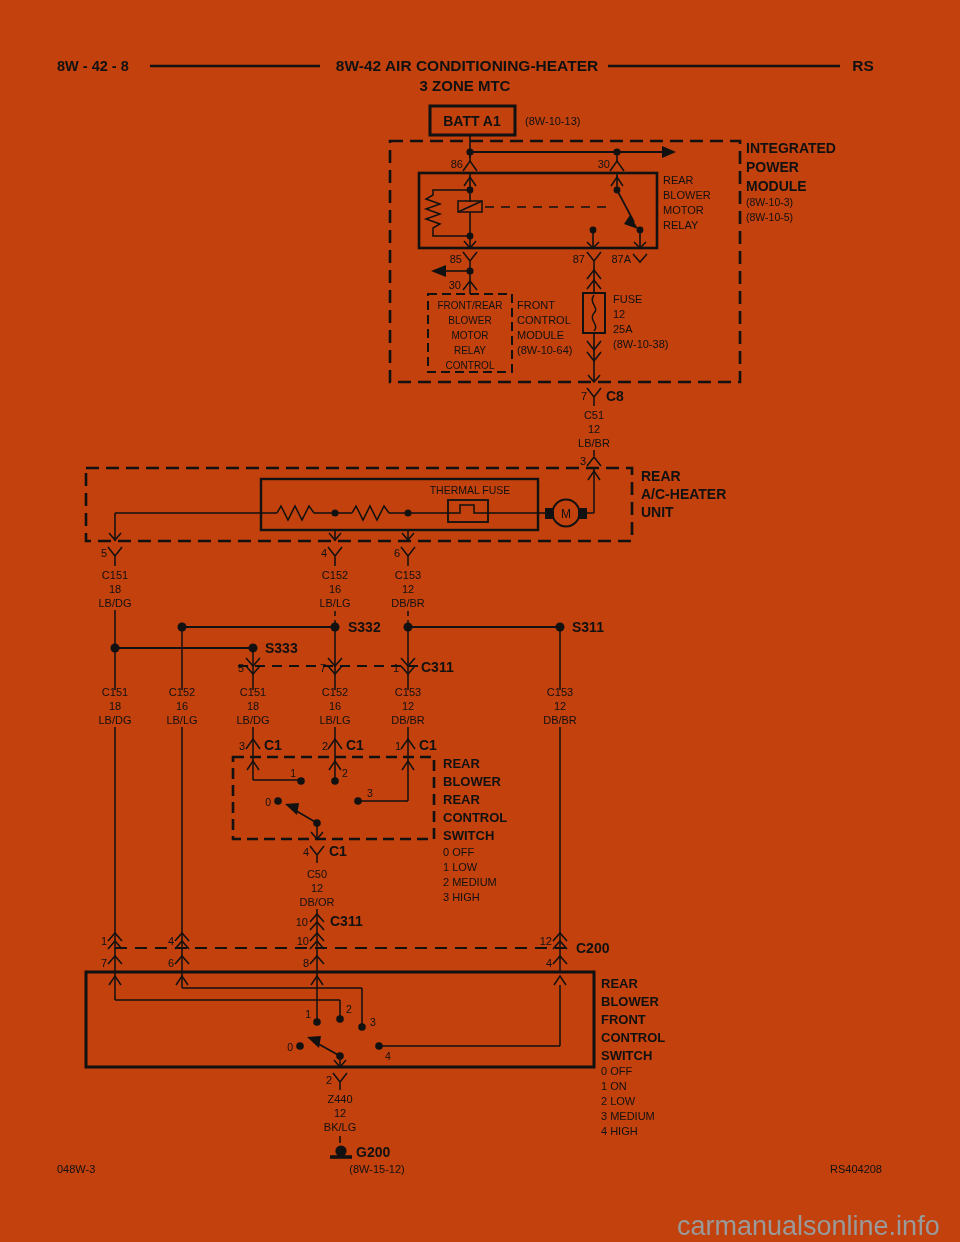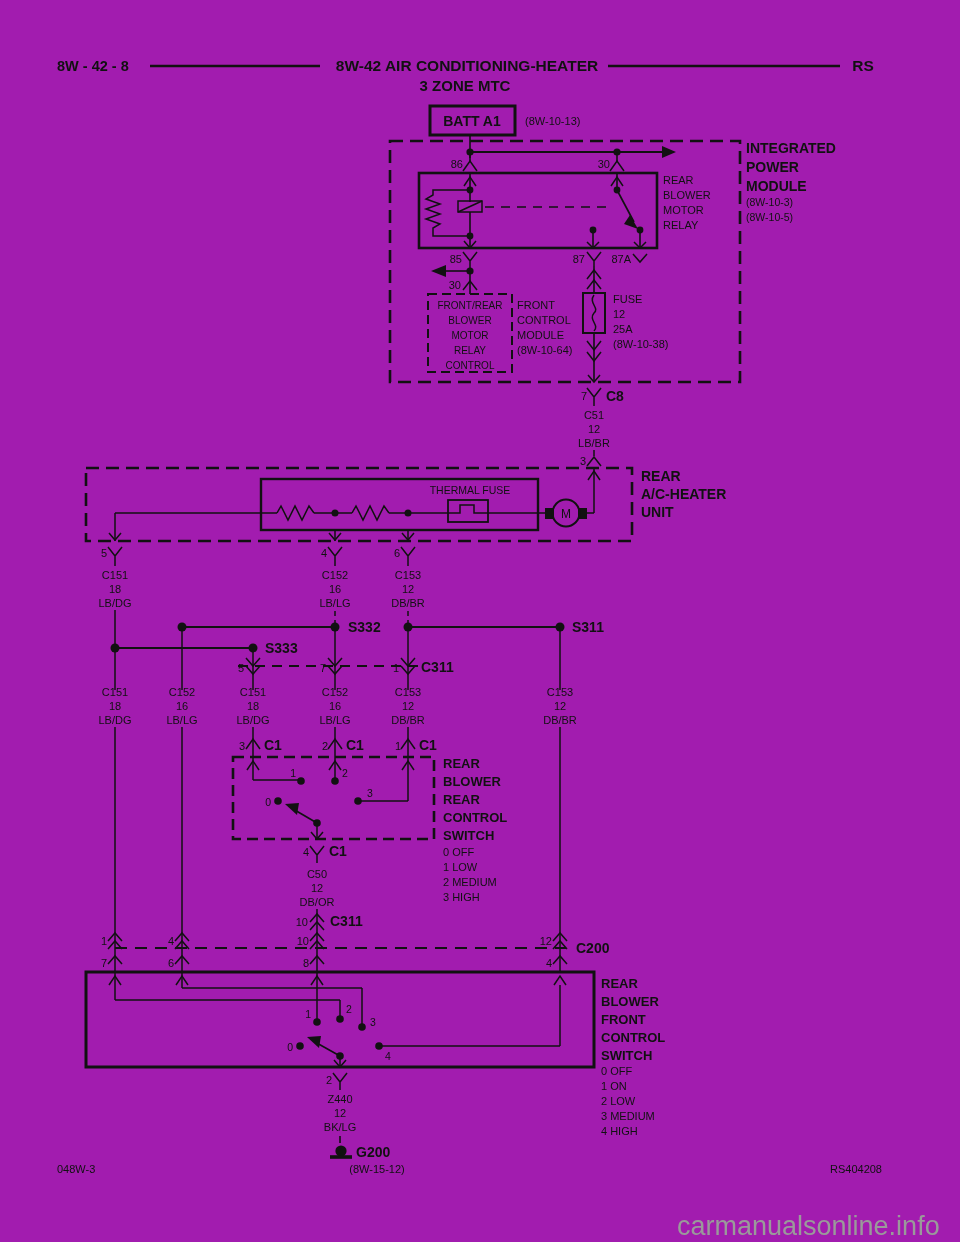--- a/index.html
+++ b/index.html
@@ -1,16 +1,16 @@
 <!DOCTYPE html>
 <html><head>
 <meta charset="utf-8">
 <style>
   html,body{margin:0;padding:0;background:#ffffff;}
-  .page{position:relative;width:960px;height:1242px;background:#a21caf;overflow:hidden;}
+  .page{position:relative;width:960px;height:1242px;background:#c2410c;overflow:hidden;}
   svg{display:block;}
   text{font-family:"Liberation Sans","DejaVu Sans",sans-serif;fill:#111;}
   .b{font-weight:bold;}
   .wm{fill:#9a9a9a;}
 </style>
 </head>
 <body>
 
 <div class="page">
 <svg width="960" height="1242" viewBox="0 0 960 1242">

